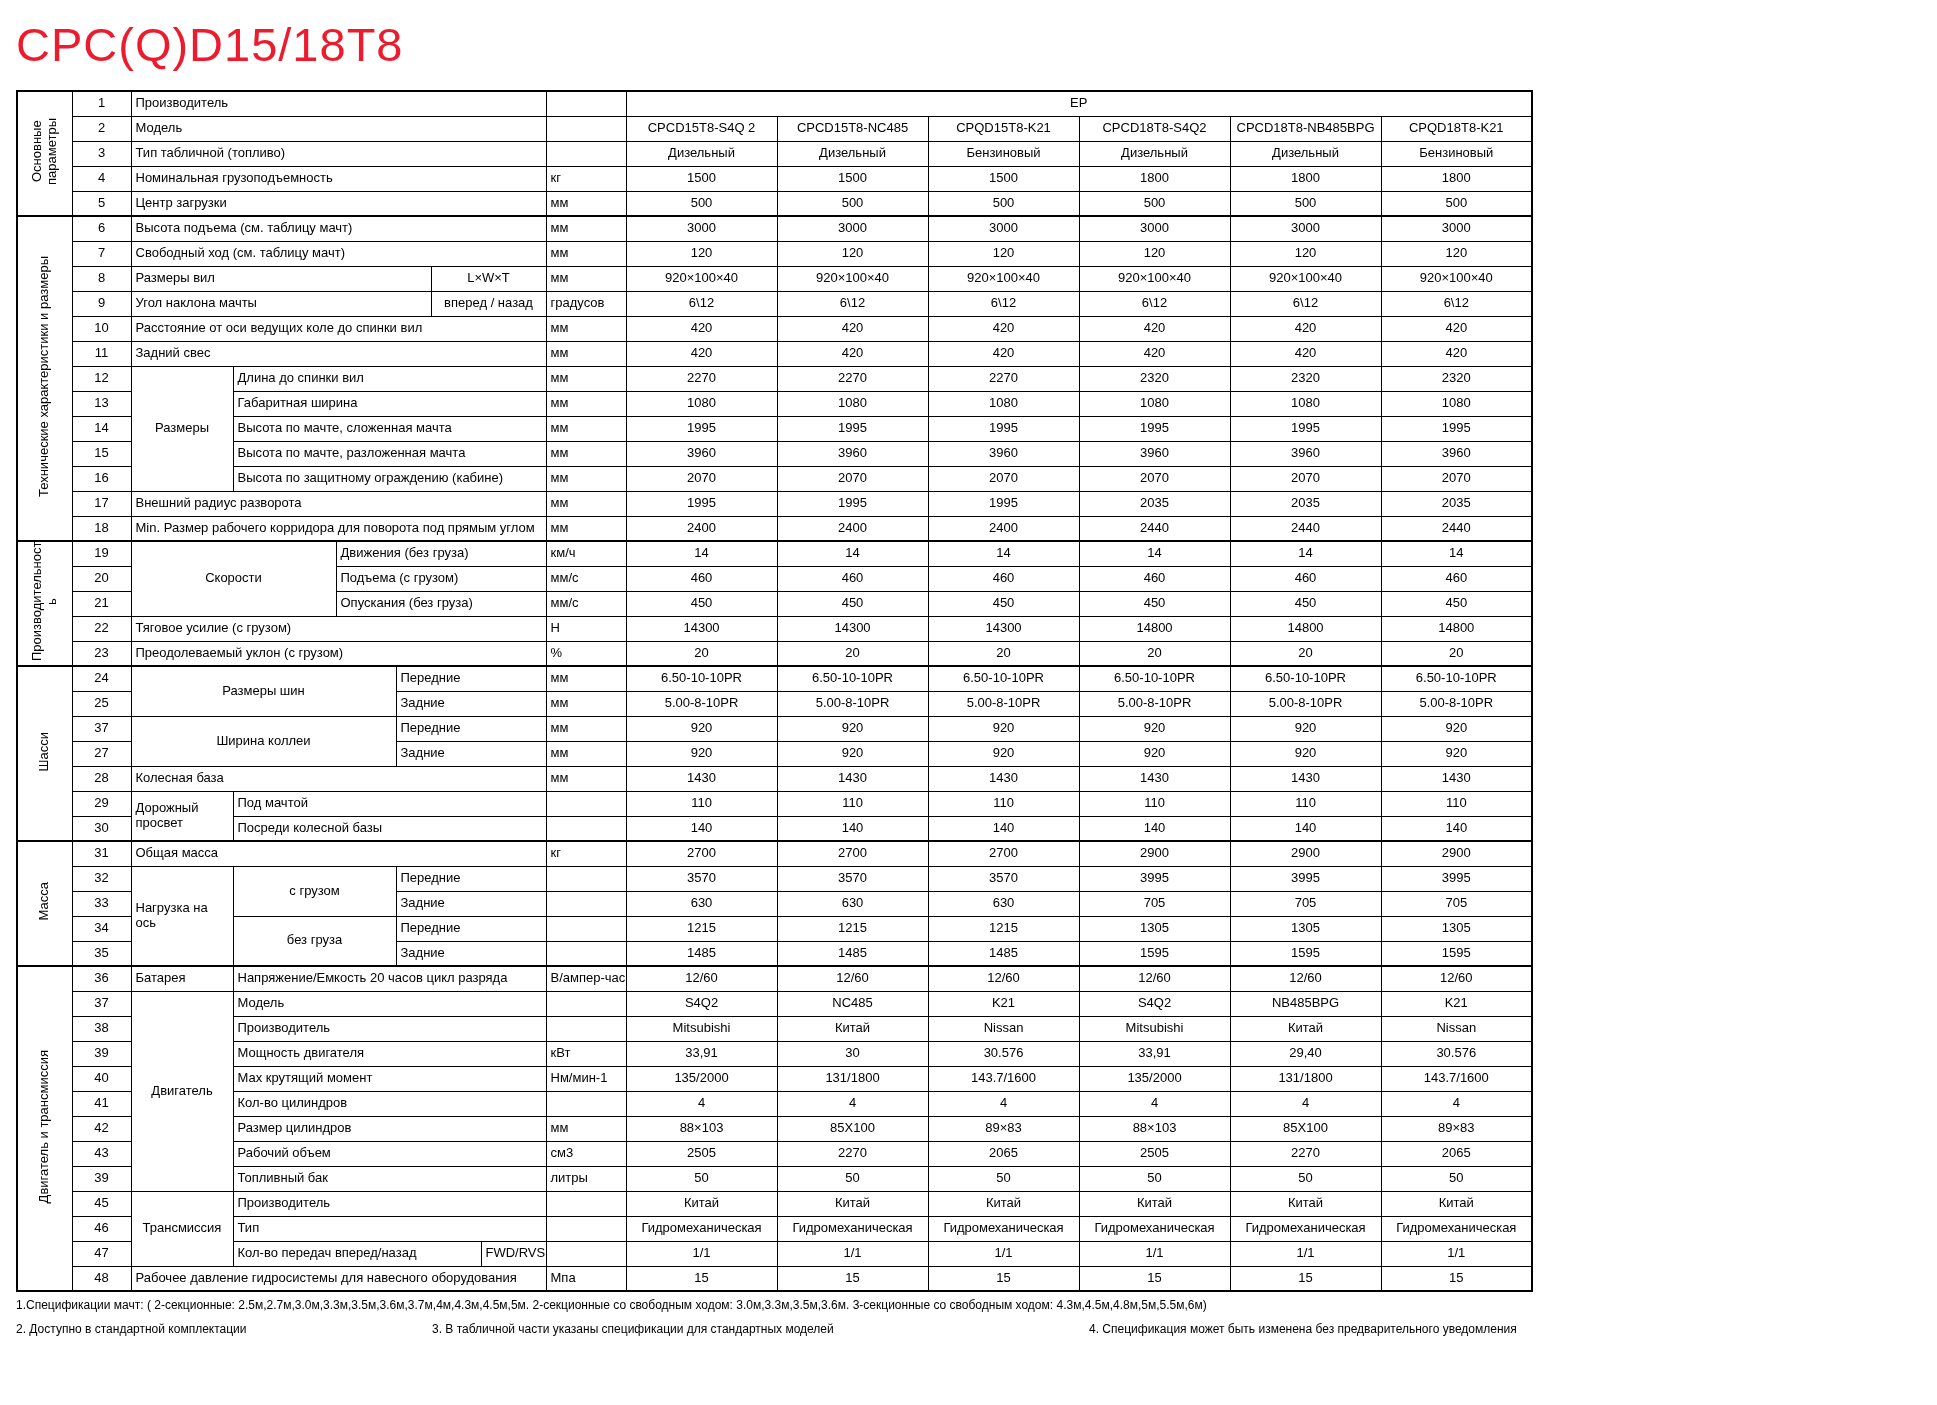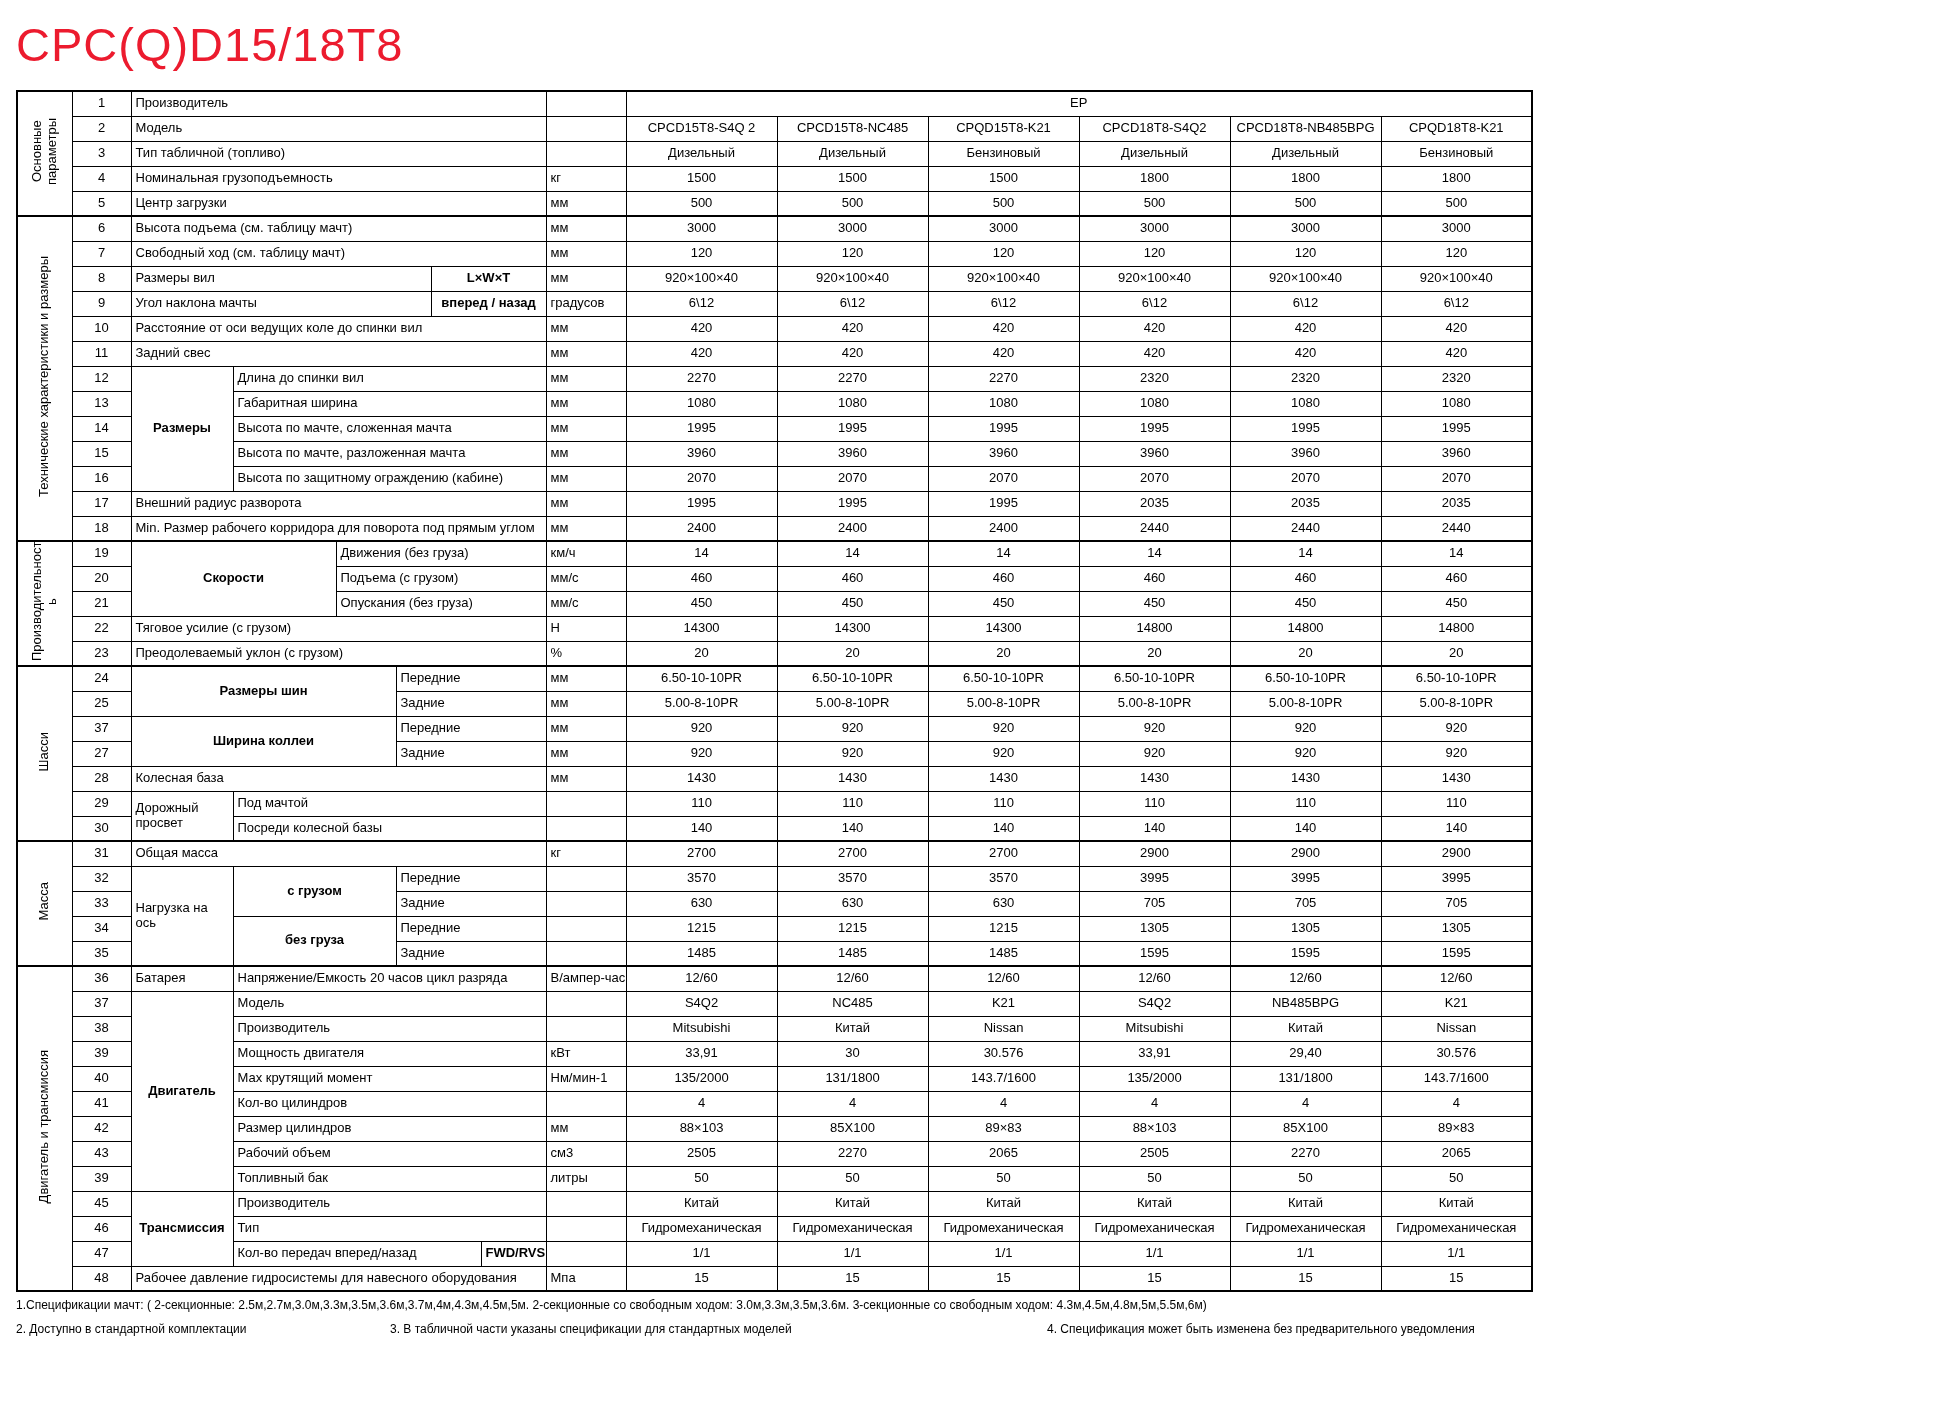--- a/index.html
+++ b/index.html
@@ -37,28 +37,28 @@
     writing-mode: vertical-rl;
     transform: rotate(180deg);
     display: inline-block;
     white-space: pre-line;
     font-size: 13px;
     line-height: 1.15;
     overflow-wrap: anywhere;
   }
   td.num-cell { text-align: center; }
   td.desc-cell { text-align: left; }
-  td.desc-cell.center { text-align: center; font-weight: bold; }
+  td.desc-cell.center { text-align: center; }
   td.unit-cell { text-align: left; white-space: nowrap; padding: 0 1px; }
   td.val-cell { text-align: center; white-space: nowrap; }
   .footnotes { width: 1517px; margin-top: 6px; font-size: 12px; }
   .fn1 { margin-bottom: 10px; }
   .fnrow { display: flex; }
   .fnrow .fn-a { width: 374px; }
-  .fnrow .fn-b { width: 657px; }
+  .fnrow .fn-b { width: 657px; margin-left: 42px; }
   .fnrow .fn-c { flex: 1; }
 </style>
 </head>
 <body>
 
 <div class="page">
   <h1 class="title">CPC(Q)D15/18T8</h1>
 
   <table class="spec">
     <colgroup>

